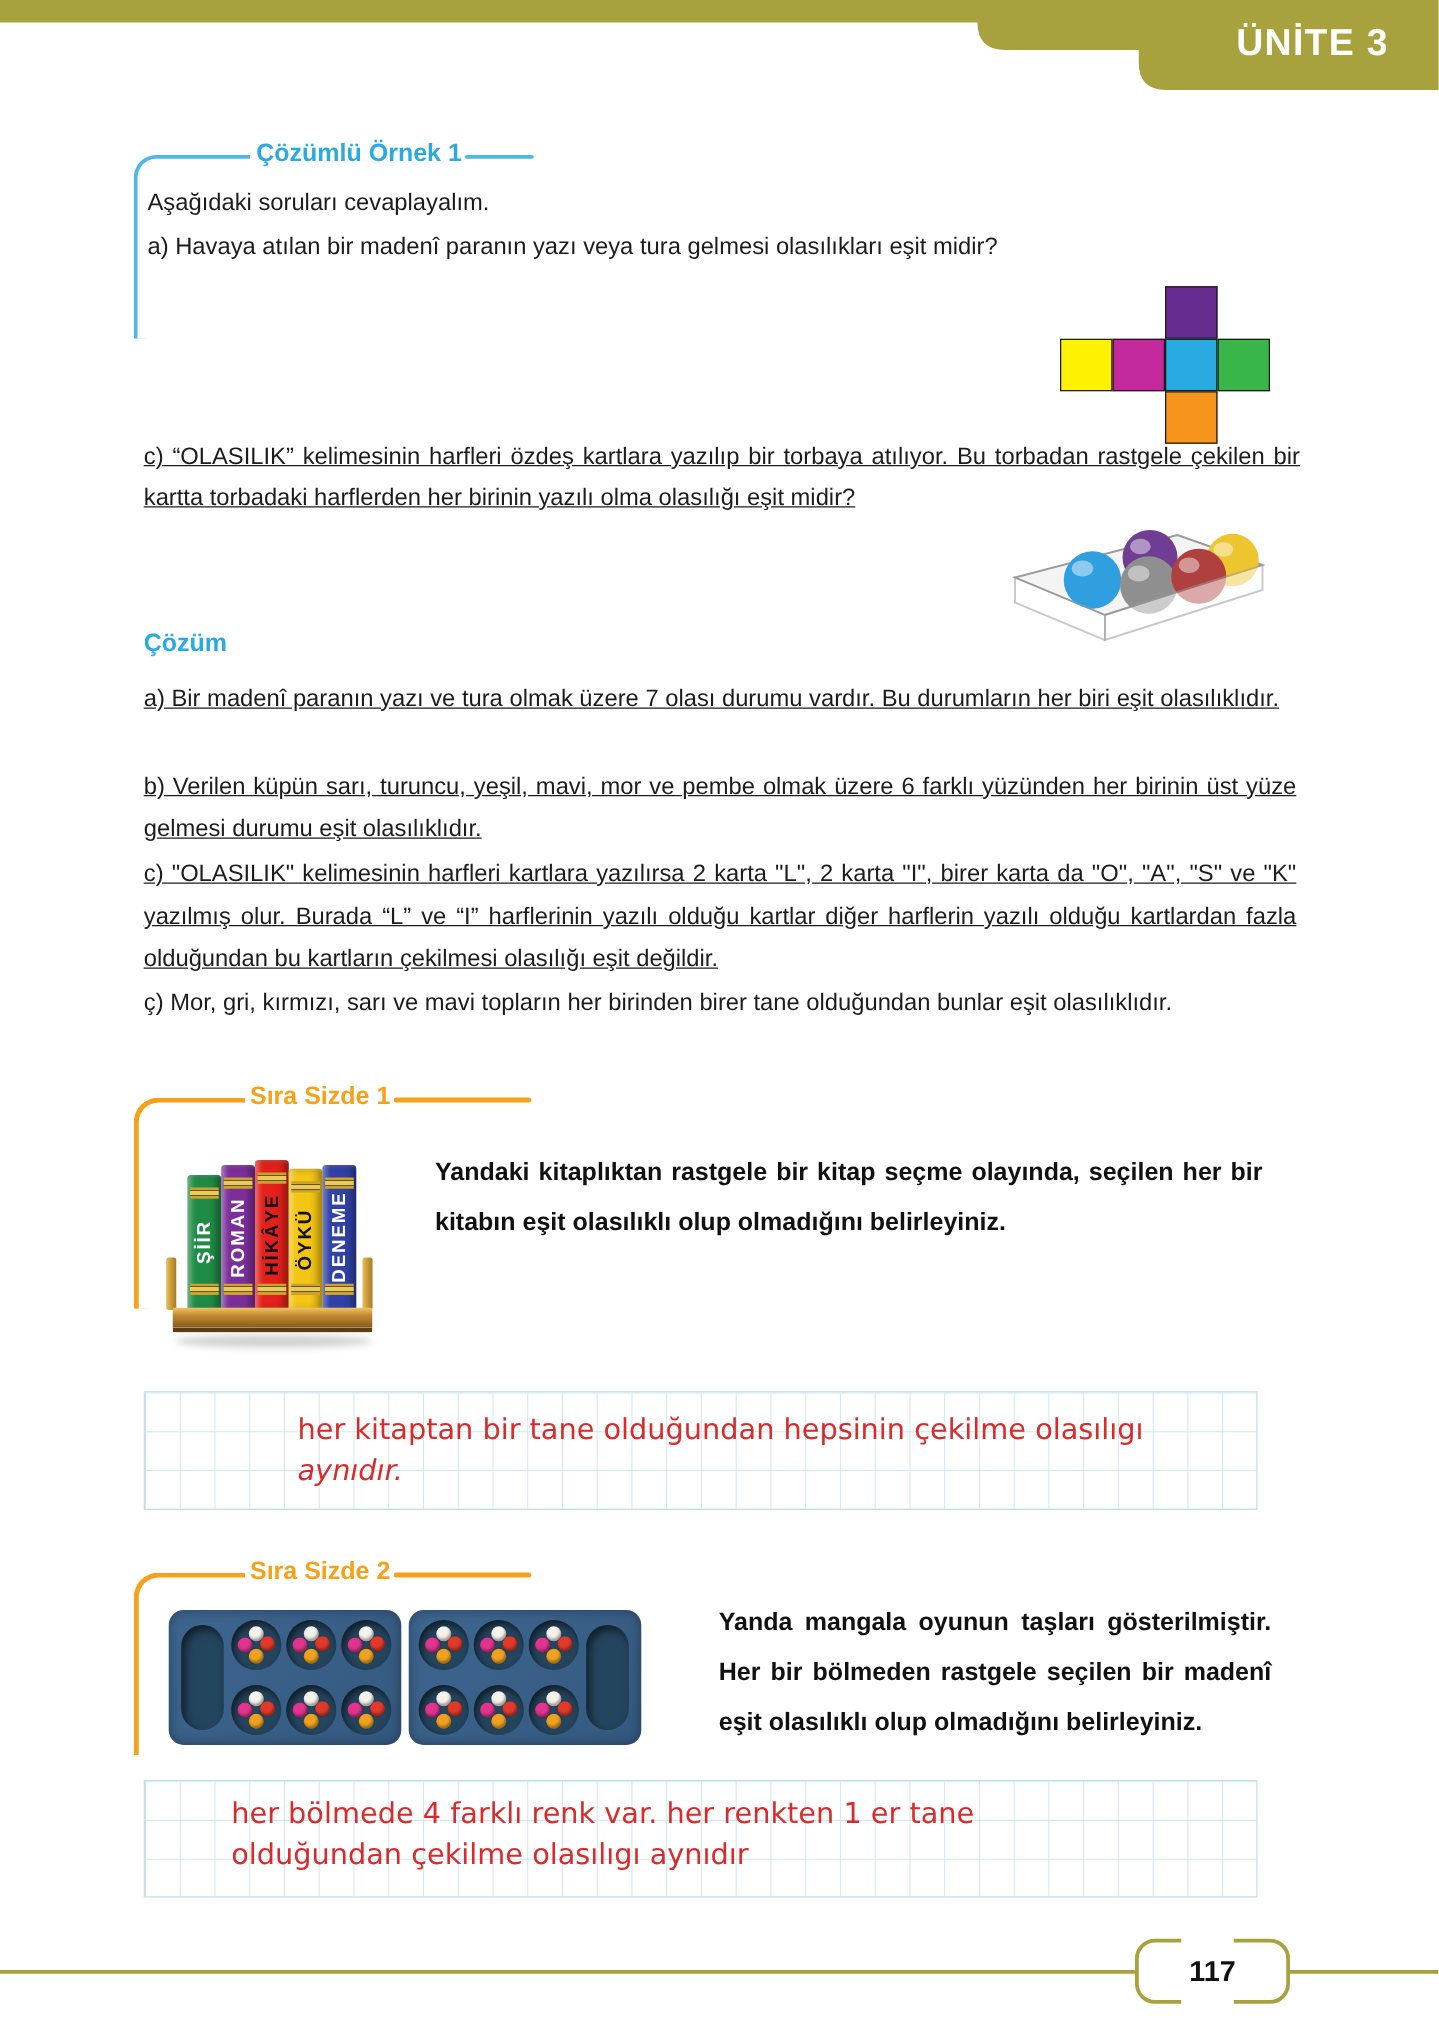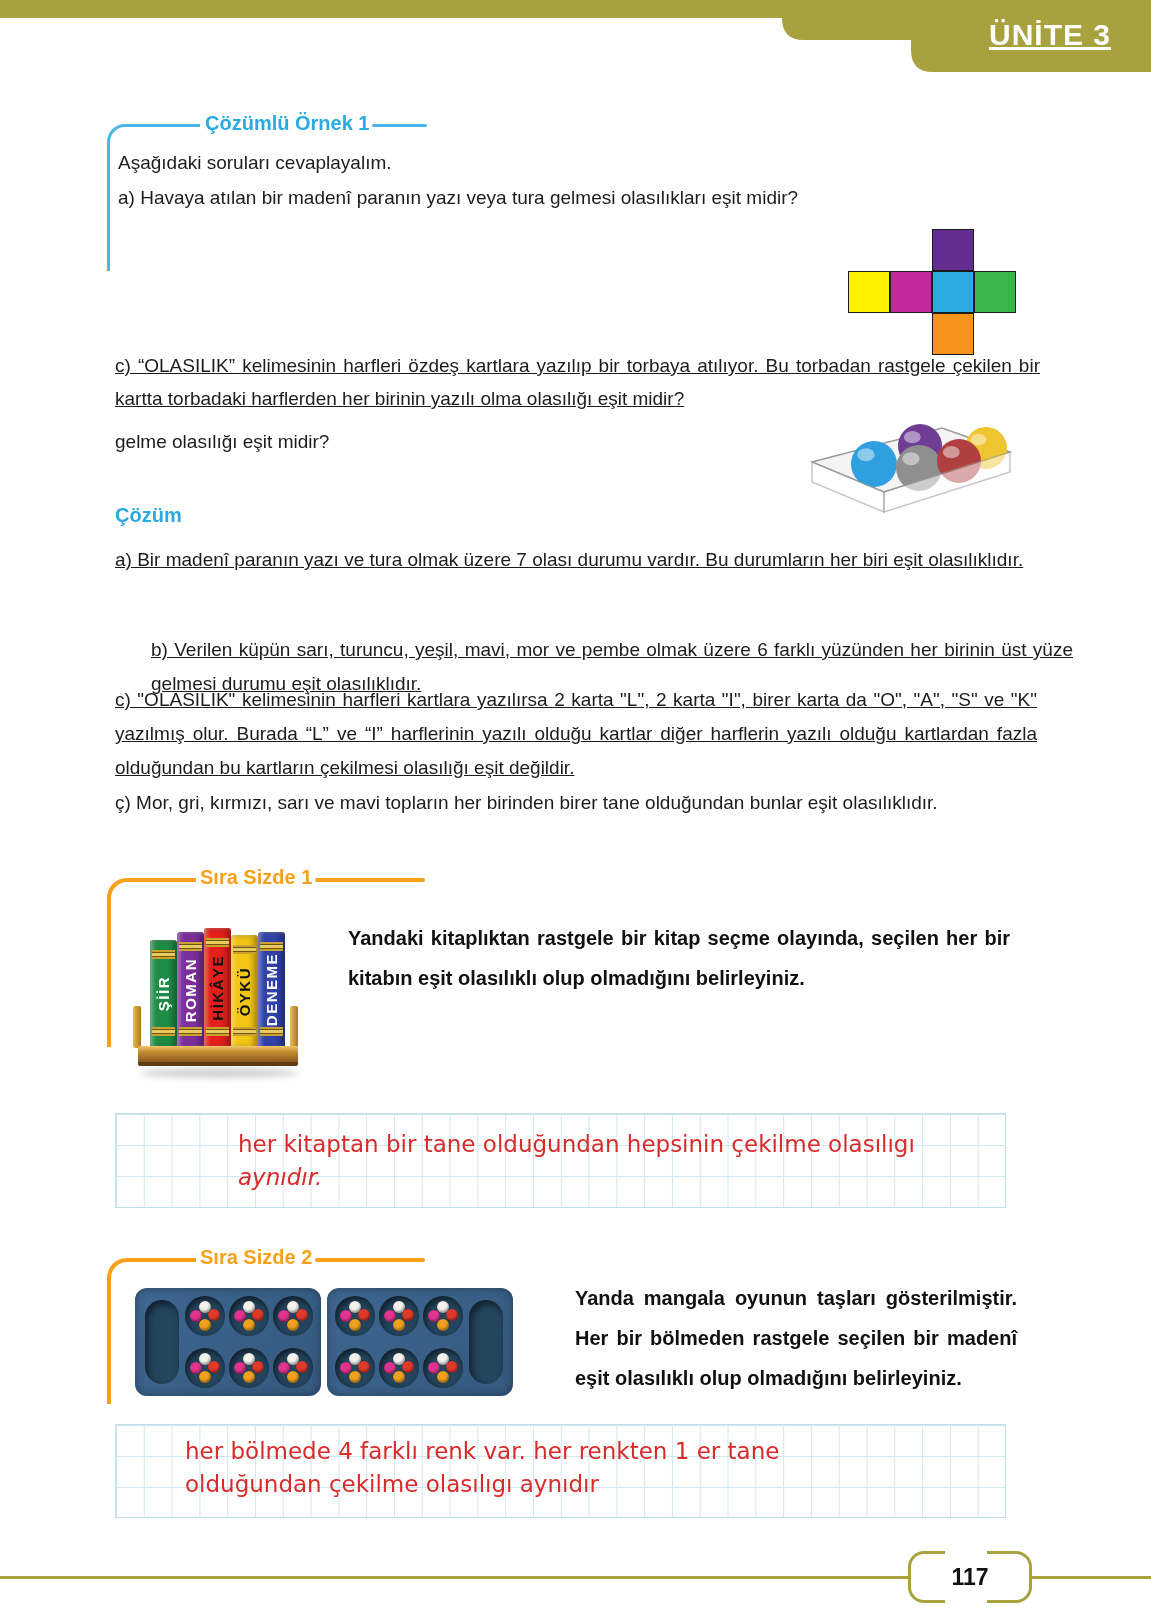--- a/index.html
+++ b/index.html
@@ -8,21 +8,21 @@
   .body-text{font-size:19px;color:#1c1c1c;line-height:33px;}
   .justify{text-align:justify;text-decoration:underline;}
   .sol{line-height:34px;}
   .sec-title{font-size:20px;font-weight:bold;}
   .cyan{color:#29abe2;}
   .orange{color:#f7a11a;}
   .dash{border-radius:2px;}
   .bracket-blue{border-left:3px solid #4db8e8;border-top:3px solid #4db8e8;border-top-left-radius:18px;}
   .bracket-orange{border-left:4px solid #f7a11a;border-top:4px solid #f7a11a;border-top-left-radius:20px;}
   .bold-q{font-size:20px;font-weight:bold;color:#111;line-height:40px;text-align:justify;}
-  .unit-label{color:#fff;font-weight:bold;font-size:30px;letter-spacing:1px;text-decoration:underline;}
+  .unit-label{color:#fff;font-weight:bold;font-size:30px;letter-spacing:1px;}
   .answer-grid{border:1px solid #bfe0ea;background-image:linear-gradient(to right,#cfe8f0 1px,transparent 1px),linear-gradient(to bottom,#cfe8f0 1px,transparent 1px);background-size:27.8px 31px;background-color:#fff;}
   .hand{font-family:"DejaVu Sans",sans-serif;color:#d92b2b;font-size:23px;line-height:33px;white-space:nowrap;}
   .net-cell{position:absolute;width:42px;height:42px;border:1.5px solid #1a1a1a;box-sizing:border-box;}
   .book{position:absolute;display:flex;align-items:center;justify-content:center;border-radius:3px 3px 0 0;box-shadow:inset 3px 0 4px rgba(255,255,255,.35), inset -4px 0 6px rgba(0,0,0,.35);}
   .book-label{writing-mode:vertical-rl;transform:rotate(180deg);font-weight:bold;font-size:15px;letter-spacing:1.5px;}
   .book-band{position:absolute;left:2px;right:2px;height:9px;background:repeating-linear-gradient(to bottom,#caa22d 0 2px,#6e5410 2px 3px,#e8ca5e 3px 6px,#6e5410 6px 7px,#caa22d 7px 9px);}
   .shelf{background:linear-gradient(#f2c468,#c08a2e 40%,#8a5a1e);border-bottom:4px solid #5f3c13;border-radius:2px;}
   .post{background:linear-gradient(to right,#e8bc55,#a9781f);border-radius:2px;}
   .board-half{position:absolute;height:108px;width:186px;border-radius:12px;box-shadow:inset 0 0 10px rgba(0,0,0,.35);}
   .store{position:absolute;top:12px;width:34px;height:84px;border-radius:17px;box-shadow:inset 3px 4px 7px rgba(0,0,0,.55);}
@@ -52,21 +52,20 @@
     <div class="net-cell" style="left: 0px; top: 0px; background: rgb(102, 45, 145); transform: translateX(84px);"></div>
     <div class="net-cell" style="left: -84px; top: 42px; background: rgb(255, 242, 0); transform: translateX(84px);"></div>
     <div class="net-cell" style="left: -42px; top: 42px; background: rgb(196, 41, 155); transform: translateX(84px);"></div>
     <div class="net-cell" style="left: 0px; top: 42px; background: rgb(41, 171, 226); transform: translateX(84px);"></div>
     <div class="net-cell" style="left: 42px; top: 42px; background: rgb(57, 181, 74); transform: translateX(84px);"></div>
     <div class="net-cell" style="left: 0px; top: 84px; background: rgb(247, 148, 29); transform: translateX(84px);"></div>
   </div>
 
 <div class="abs body-text justify" style="left:115px;top:349px;width:925px;">c) “OLASILIK” kelimesinin harfleri özdeş kartlara yazılıp bir torbaya atılıyor. Bu torbadan rastgele çekilen bir kartta torbadaki harflerden her birinin yazılı olma olasılığı eşit midir?</div>
 <div class="abs body-text" style="left:115px;top:425px;width:700px;">
-  <div>gelme olasılığı eşit midir?</div>
 </div>
 
 <svg class="abs" id="balls-svg" width="215" height="118" style="left:802px;top:398px;">
   <polygon points="10,64 140,30 208,54 82,94" fill="#f4f4f4" stroke="#9a9a9a" stroke-width="1.5"></polygon>
   <g id="balls-group">
       <circle cx="118" cy="48" r="22" fill="#6f3d94"></circle>
       <ellipse cx="110.3" cy="39.2" rx="8.36" ry="6.16" fill="#ffffff" opacity="0.45"></ellipse>
       <circle cx="184" cy="50" r="21" fill="#edc52e"></circle>
       <ellipse cx="176.65" cy="41.6" rx="7.98" ry="5.880000000000001" fill="#ffffff" opacity="0.45"></ellipse>
       <circle cx="72" cy="66" r="23" fill="#2f9fe0"></circle>
@@ -75,21 +74,21 @@
       <ellipse cx="108.95" cy="60.8" rx="8.74" ry="6.44" fill="#ffffff" opacity="0.45"></ellipse>
       <circle cx="157" cy="63" r="22" fill="#b04040"></circle>
       <ellipse cx="149.3" cy="54.2" rx="8.36" ry="6.16" fill="#ffffff" opacity="0.45"></ellipse>
     </g>
   <polygon points="10,64 10,84 82,114 82,94" fill="#ffffff" opacity="0.55" stroke="#9a9a9a" stroke-width="1.5"></polygon>
   <polygon points="82,94 82,114 208,74 208,54" fill="#ffffff" opacity="0.55" stroke="#9a9a9a" stroke-width="1.5"></polygon>
 </svg>
 
 <div class="abs sec-title cyan" style="left:115px;top:504px;">Çözüm</div>
 <div class="abs body-text sol justify" style="left:115px;top:543px;width:922px;">a) Bir madenî paranın yazı ve tura olmak üzere 7 olası durumu vardır. Bu durumların her biri eşit olasılıklıdır.</div>
-<div class="abs body-text sol justify" style="left:115px;top:633px;width:922px;margin-left:36px;">b) Verilen küpün sarı, turuncu, yeşil, mavi, mor ve pembe olmak üzere 6 farklı yüzünden her birinin üst yüze gelmesi durumu eşit olasılıklıdır.</div>
+<div class="abs body-text sol justify" style="left:115px;top:613px;width:922px;">b) Verilen küpün sarı, turuncu, yeşil, mavi, mor ve pembe olmak üzere 6 farklı yüzünden her birinin üst yüze gelmesi durumu eşit olasılıklıdır.</div>
 <div class="abs body-text sol justify" style="left:115px;top:683px;width:922px;">c) "OLASILIK" kelimesinin harfleri kartlara yazılırsa 2 karta "L", 2 karta "I", birer karta da "O", "A", "S" ve "K" yazılmış olur. Burada “L” ve “I” harflerinin yazılı olduğu kartlar diğer harflerin yazılı olduğu kartlardan fazla olduğundan bu kartların çekilmesi olasılığı eşit değildir.</div>
 <div class="abs body-text sol" style="left:115px;top:786px;width:930px;">ç) Mor, gri, kırmızı, sarı ve mavi topların her birinden birer tane olduğundan bunlar eşit olasılıklıdır.</div>
 
 <div class="abs bracket-orange" style="left:107px;top:878px;width:85px;height:165px;"></div>
 <div class="abs sec-title orange" style="left:200px;top:866px;">Sıra Sizde 1</div>
 <div class="abs dash" style="left:315px;top:878px;width:110px;height:4px;background:#f7a11a;"></div>
 
 <div class="abs" id="books" style="left:150px;top:928px;width:135px;height:120px;">
     <div class="book" style="left: 0px; width: 27px; height: 108px; bottom: 0px; background: rgb(31, 140, 70);">
       <div class="book-band" style="top: 10px;"></div>

